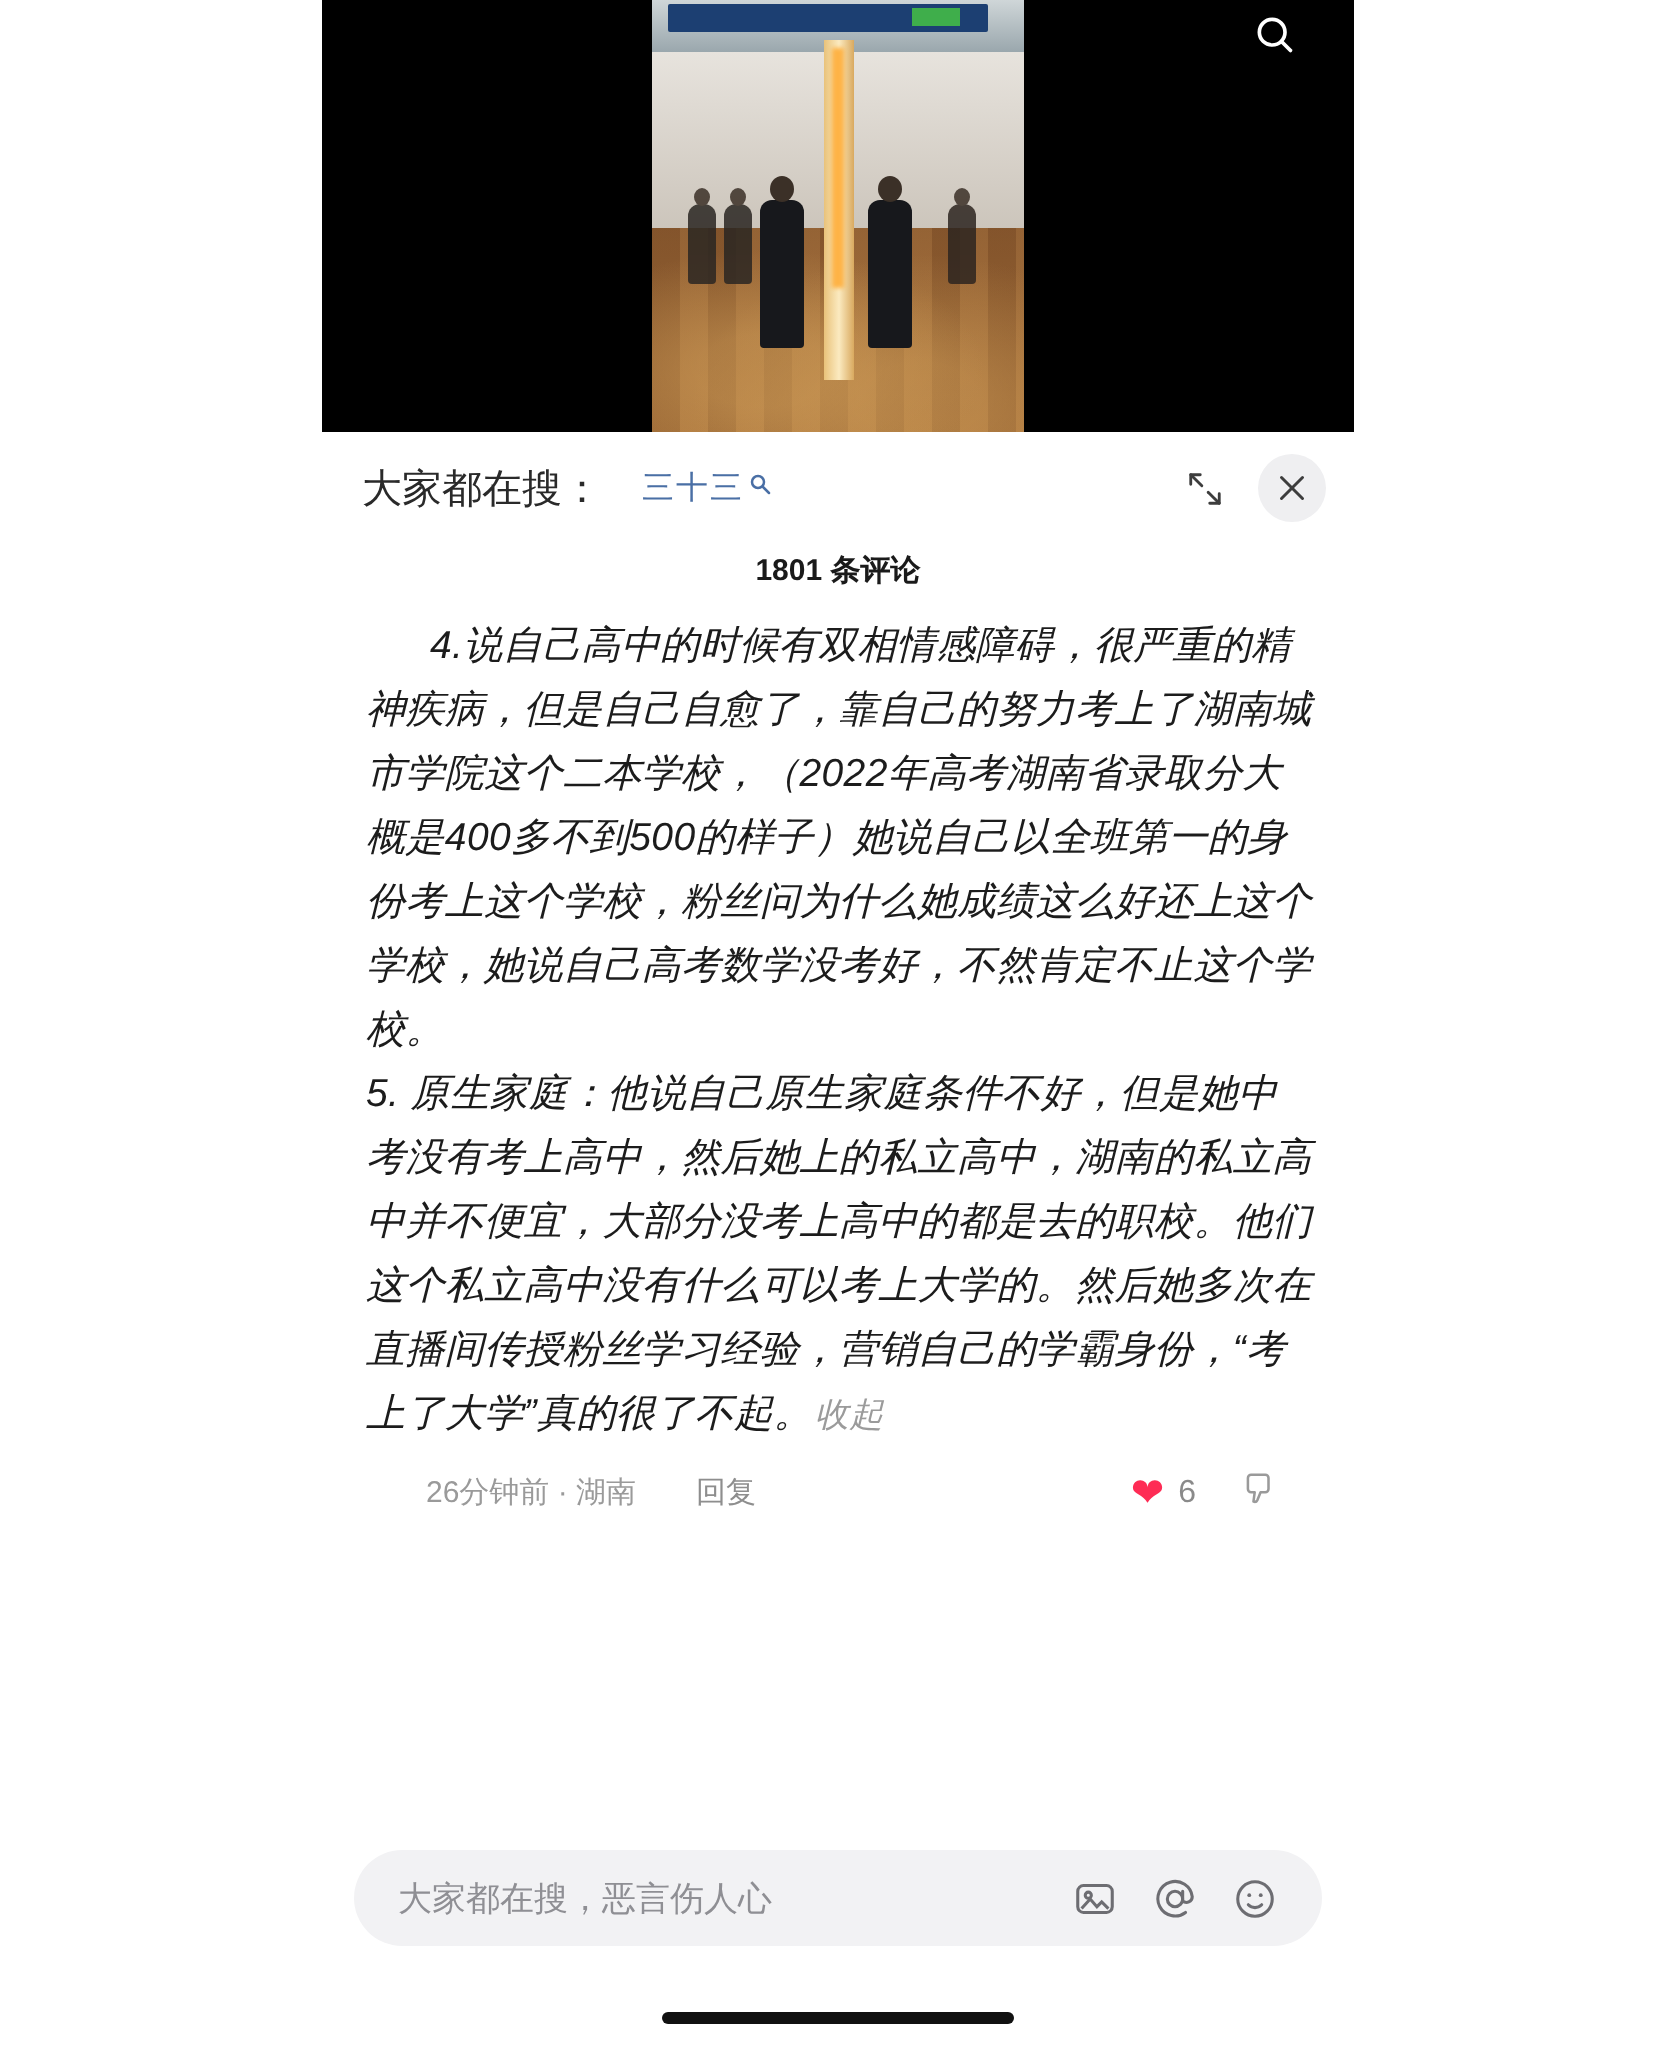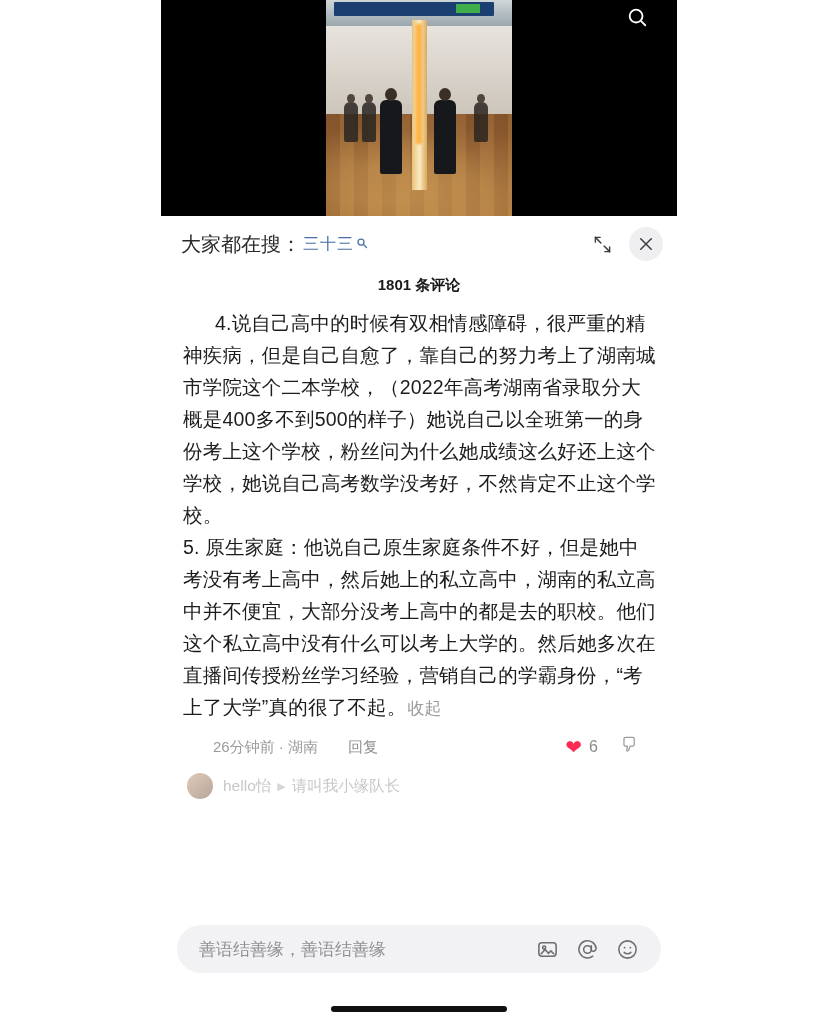--- a/index.html
+++ b/index.html
@@ -140,21 +140,21 @@
     box-sizing: border-box;
   }
   .hot-label {
     font-size: 20px;
     color: #2a2a2a;
     white-space: nowrap;
   }
   .hot-term {
     font-size: 16px;
     color: #4a6fa5;
-    margin-left: 2px;
+    margin-left: 20px;
     letter-spacing: 1px;
     display: inline-flex;
     align-items: center;
   }
   .hot-term .mini-search {
     margin-left: 2px;
     display: inline-block;
   }
   .bar-spacer { flex: 1; }
   .icon-btn {
@@ -182,20 +182,21 @@
     padding: 0 20px 0 22px;
   }
   .comment-text {
     font-size: 19.5px;
     line-height: 32px;
     color: #1c1c1c;
     letter-spacing: .2px;
     text-indent: 32px;
     margin: 0;
     white-space: pre-wrap;
+    font-style: italic;
   }
   .comment-text .collapse {
     color: #9b9b9b;
     font-size: 17px;
     margin-left: 1px;
   }
   .meta-row {
     display: flex;
     align-items: center;
     margin-top: 10px;
@@ -378,33 +379,27 @@
           <span class="like-count">6</span>
         </span>
         <span class="dislike">
           <svg width="19" height="19" viewBox="0 0 24 24" fill="none" stroke="currentColor" stroke-width="1.6" stroke-linejoin="round">
             <path d="M7 3h9a2 2 0 0 1 2 2v7a2 2 0 0 1-2 2h-3l-2 5a2 2 0 0 1-2.5 1l.8-6H7a2 2 0 0 1-2-2V5a2 2 0 0 1 2-2z"></path>
           </svg>
         </span>
       </div>
     </div>
 
-    <div class="next-comment">
-      <span class="avatar"></span>
-      <span class="nick">hello怡</span>
-      <span class="tri">▶</span>
-      <span class="nick2">请叫我小缘队长</span>
-    </div>
   </div>
 
   <div class="fade"></div>
 
   <div class="input-bar">
     <div class="input-pill">
-      <span class="input-placeholder">善语结善缘，善语结善缘</span>
+      <span class="input-placeholder">大家都在搜，恶言伤人心</span>
       <span class="pill-icon">
         <svg width="23" height="23" viewBox="0 0 24 24" fill="none" stroke="currentColor" stroke-width="1.6">
           <rect x="3" y="5" width="18" height="14" rx="3"></rect>
           <circle cx="8.5" cy="10" r="1.6"></circle>
           <path d="M5 17l4.5-5 3.5 4 2.5-2.5L19 17"></path>
         </svg>
       </span>
       <span class="pill-icon">
         <svg width="23" height="23" viewBox="0 0 24 24" fill="none" stroke="currentColor" stroke-width="1.6">
           <circle cx="12" cy="12" r="4"></circle>

